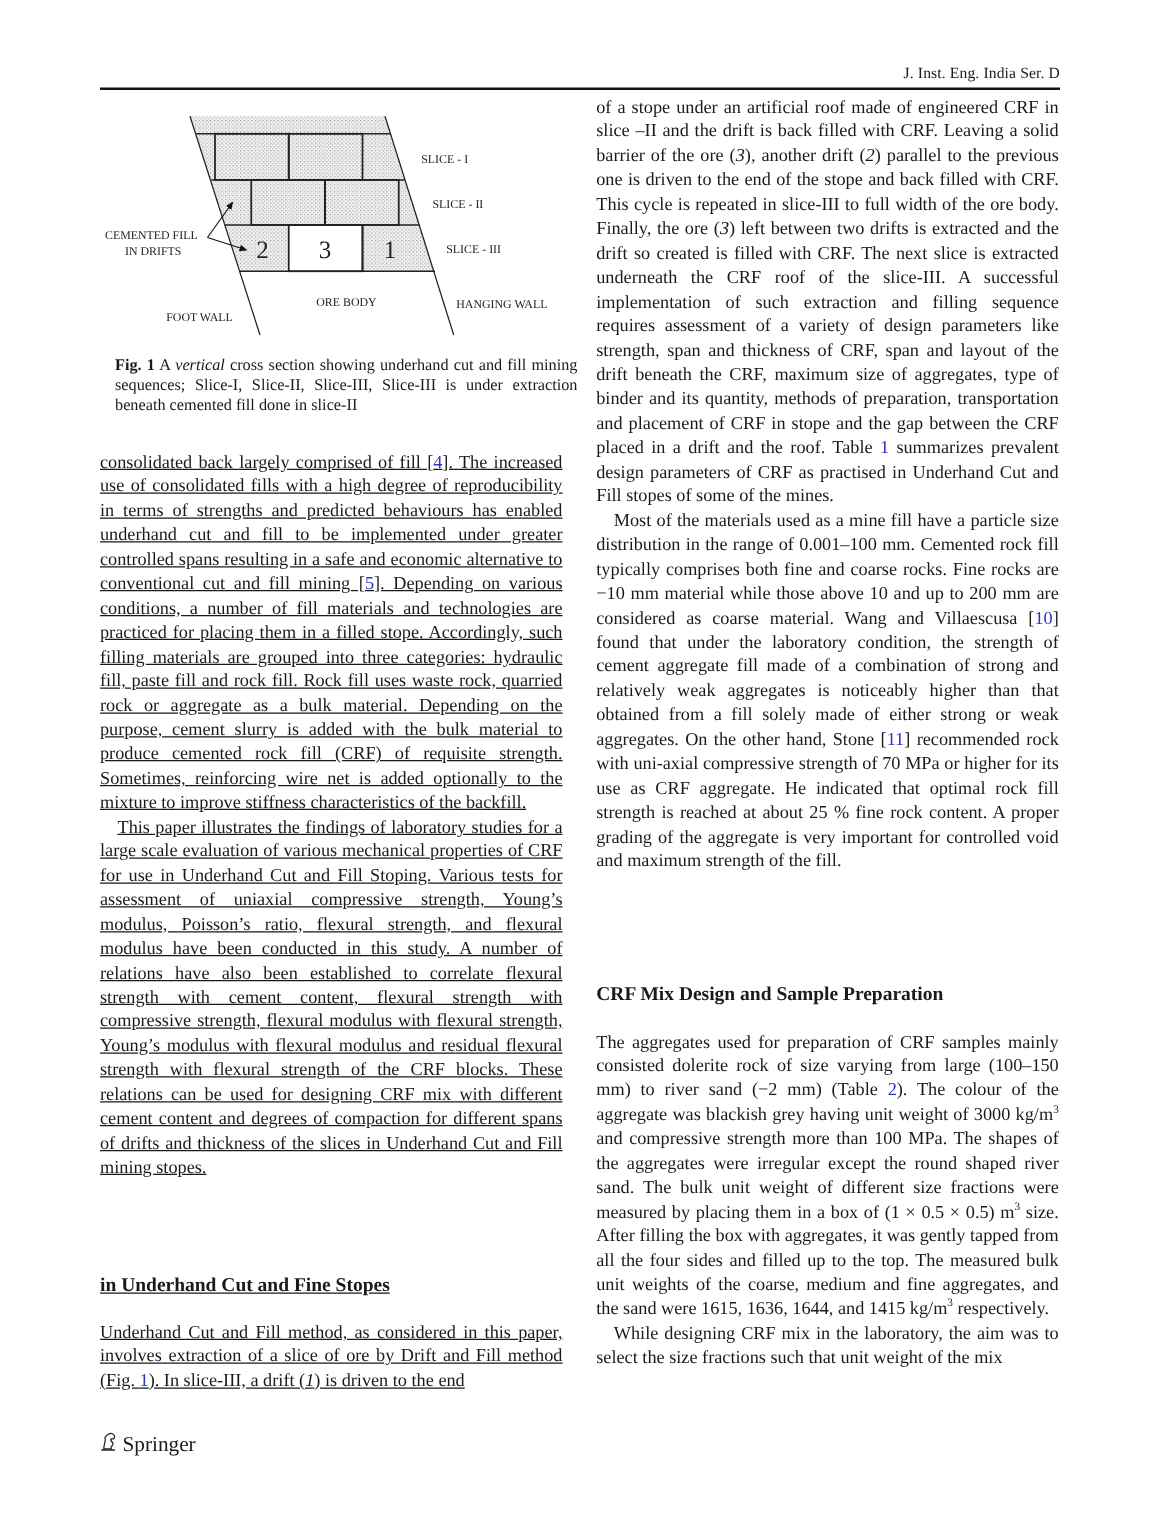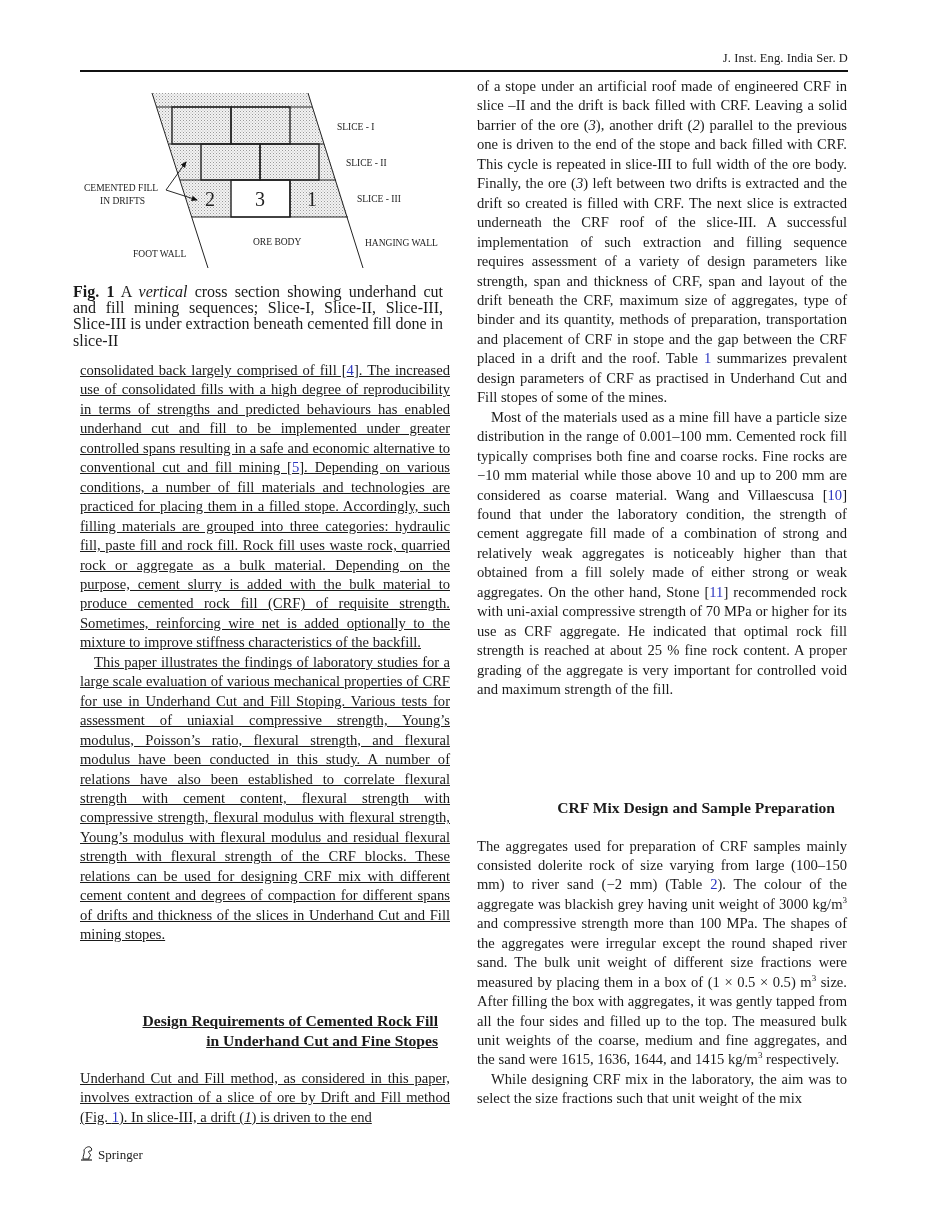--- a/index.html
+++ b/index.html
@@ -6,25 +6,25 @@
   body { width: 925px; height: 1230px; position: relative; overflow: hidden;
          font-family: "Liberation Serif", "DejaVu Serif", serif; color: #1a1a1a; }
   .header-rule { position: absolute; left: 80px; top: 70px; width: 768px; height: 1.5px; background: #111; }
   .running-head { position: absolute; right: 77px; top: 51px; font-size: 12.5px; letter-spacing: 0.1px; text-align: right; }
   .col { position: absolute; width: 370px; font-size: 14.6px; line-height: 19.45px; text-align: justify; hyphens: manual; }
   .col-left { left: 80px; text-decoration: underline; }
   .col-right { left: 477px; }
   .col p { margin: 0; }
   .col p.indent { text-indent: 14px; }
   .cite { color: #2a35c0; }
-  .section-heading { font-weight: bold; font-size: 15.6px; line-height: 19.5px; margin: 12px; text-align: right; }
+  .section-heading { font-weight: bold; font-size: 15.6px; line-height: 19.5px; margin: 0; text-align: left; }
   .figure { position: absolute; left: 80px; top: 86px; width: 380px; height: 190px; }
-  .fig-caption { position: absolute; left: 73px; top: 284px; width: 370px; font-size: 16px; line-height: 16.2px; text-align: justify; }
+  .fig-caption { position: absolute; left: 92px; top: 284px; width: 370px; font-size: 13px; line-height: 16.2px; text-align: justify; }
   .fig-caption b { font-weight: bold; }
-  .footer { position: absolute; left: 80px; top: 1145px; font-size: 13px; display: flex; align-items: center; gap: 4px; }
+  .footer { position: absolute; left: 80px; top: 1145px; font-size: 17px; display: flex; align-items: center; gap: 4px; }
   sup { font-size: 9px; line-height: 0; }
   .diag-label { font-family: "Liberation Serif", serif; font-size: 9.5px; fill: #222; }
   .diag-num { font-family: "Liberation Serif", serif; font-size: 20px; fill: #222; }
 </style>
 </head>
 <body>
 
 <div class="running-head">J. Inst. Eng. India Ser. D</div>
 <div class="header-rule"></div>
 
@@ -80,21 +80,21 @@
 </div>
 
 <div class="fig-caption"><b>Fig. 1</b><span> A </span><i>vertical</i><span> cross section showing underhand cut and fill mining sequences; Slice-I, Slice-II, Slice-III, Slice-III is under extraction beneath cemented fill done in slice-II</span></div>
 
 <div class="col col-left" style="top:361px;">
   <p><span>consolidated back largely comprised of fill [</span><a class="cite">4</a><span>]. The increased use of consolidated fills with a high degree of reproducibility in terms of strengths and predicted beha­viours has enabled underhand cut and fill to be imple­mented under greater controlled spans resulting in a safe and economic alternative to conventional cut and fill mining [</span><a class="cite">5</a><span>]. Depending on various conditions, a number of fill materials and technologies are practiced for placing them in a filled stope. Accordingly, such filling materials are grouped into three categories: hydraulic fill, paste fill and rock fill. Rock fill uses waste rock, quarried rock or aggregate as a bulk material. Depending on the purpose, cement slurry is added with the bulk material to produce cemented rock fill (CRF) of requisite strength. Sometimes, reinforcing wire net is added optionally to the mixture to improve stiffness characteristics of the backfill.</span></p>
   <p class="indent">This paper illustrates the findings of laboratory studies for a large scale evaluation of various mechanical proper­ties of CRF for use in Underhand Cut and Fill Stoping. Various tests for assessment of uniaxial compressive strength, Young’s modulus, Poisson’s ratio, flexural strength, and flexural modulus have been conducted in this study. A number of relations have also been established to correlate flexural strength with cement content, flexural strength with compressive strength, flexural modulus with flexural strength, Young’s modulus with flexural modulus and residual flexural strength with flexural strength of the CRF blocks. These relations can be used for designing CRF mix with different cement content and degrees of com­paction for different spans of drifts and thickness of the slices in Underhand Cut and Fill mining stopes.</p>
 </div>
 
 <div class="col col-left" style="top:999px;">
-  <h3 class="section-heading"><span>Design Requirements of Cemented Rock Fill</span><br><span>in Underhand Cut and Fine Stopes</span></h3>
+  <h3 class="section-heading"><br><span>in Underhand Cut and Fine Stopes</span></h3>
   <p style="margin-top:19px;"><span>Underhand Cut and Fill method, as considered in this paper, involves extraction of a slice of ore by Drift and Fill method (Fig. </span><a class="cite">1</a><span>). In slice-III, a drift (</span><i>1</i><span>) is driven to the end</span></p>
 </div>
 
 <div class="col col-right" style="top:77px;">
   <p><span>of a stope under an artificial roof made of engineered CRF in slice –II and the drift is back filled with CRF. Leaving a solid barrier of the ore (</span><i>3</i><span>), another drift (</span><i>2</i><span>) parallel to the previous one is driven to the end of the stope and back filled with CRF. This cycle is repeated in slice-III to full width of the ore body. Finally, the ore (</span><i>3</i><span>) left between two drifts is extracted and the drift so created is filled with CRF. The next slice is extracted underneath the CRF roof of the slice-III. A successful implementation of such extraction and filling sequence requires assessment of a variety of design parameters like strength, span and thickness of CRF, span and layout of the drift beneath the CRF, maximum size of aggregates, type of binder and its quantity, methods of preparation, transportation and placement of CRF in stope and the gap between the CRF placed in a drift and the roof. Table </span><a class="cite">1</a><span> summarizes preva­lent design parameters of CRF as practised in Underhand Cut and Fill stopes of some of the mines.</span></p>
   <p class="indent"><span>Most of the materials used as a mine fill have a particle size distribution in the range of 0.001–100 mm. Cemented rock fill typically comprises both fine and coarse rocks. Fine rocks are −10 mm material while those above 10 and up to 200 mm are considered as coarse material. Wang and Villaescusa [</span><a class="cite">10</a><span>] found that under the laboratory condition, the strength of cement aggregate fill made of a combination of strong and relatively weak aggregates is noticeably higher than that obtained from a fill solely made of either strong or weak aggregates. On the other hand, Stone [</span><a class="cite">11</a><span>] recommended rock with uni-axial compressive strength of 70 MPa or higher for its use as CRF aggregate. He indi­cated that optimal rock fill strength is reached at about 25 % fine rock content. A proper grading of the aggregate is very important for controlled void and maximum strength of the fill.</span></p>
 </div>
 
 <div class="col col-right" style="top:786px;">
   <h3 class="section-heading">CRF Mix Design and Sample Preparation</h3>

